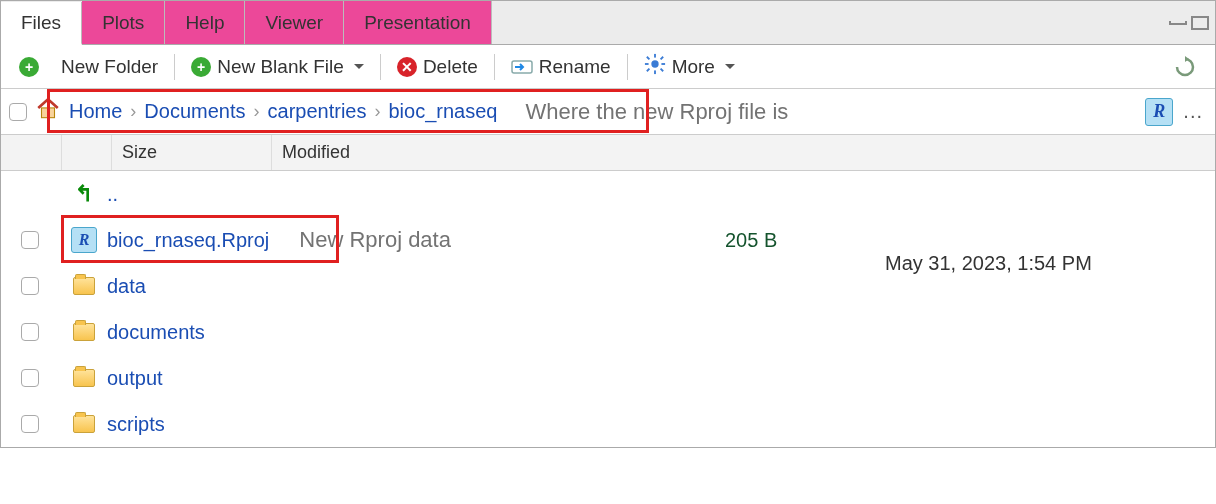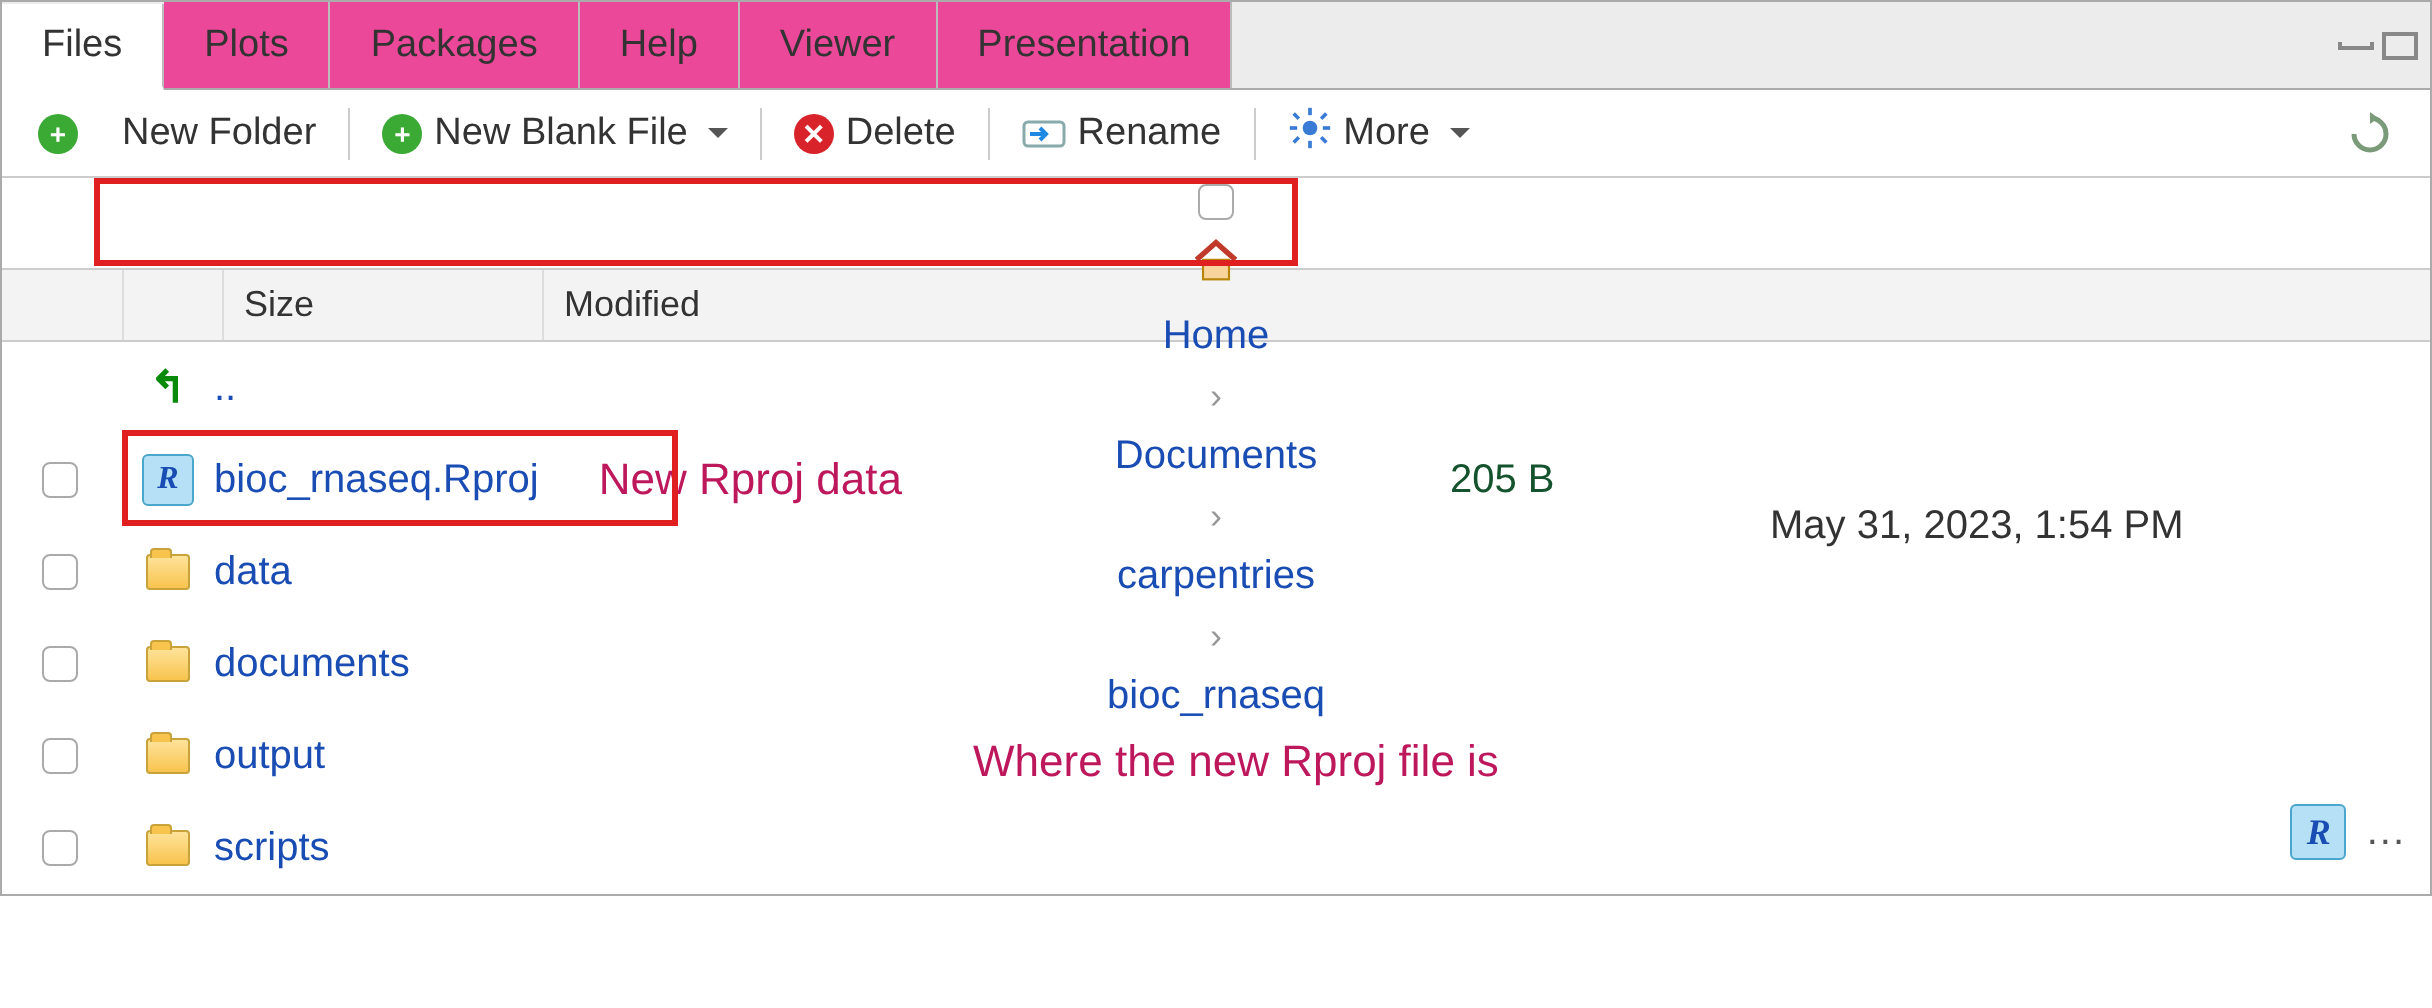--- a/index.html
+++ b/index.html
@@ -10,26 +10,26 @@
     .tab.active { background: #fff; border-bottom: 2px solid #fff; position: relative; top: 1px; font-weight: normal; }
     .tab-end { margin-left: auto; display: flex; align-items: center; padding-right: 6px; gap: 4px; }
     .win-icon { width: 18px; height: 14px; border: 2px solid #888; display: inline-block; }
     .win-icon.min { height: 4px; border-top: none; }
     .toolbar { display: flex; align-items: center; padding: 4px 8px; border-bottom: 1px solid #ccc; gap: 2px; height: 44px; }
     .tbtn { display: flex; align-items: center; gap: 6px; padding: 4px 10px; cursor: pointer; font-size: 19px; border-radius: 3px; }
     .vsep { width: 1px; height: 26px; background: #ccc; margin: 0 4px; }
     .dropdown-caret { width: 0; height: 0; border-left: 5px solid transparent; border-right: 5px solid transparent; border-top: 5px solid #555; margin-left: 4px; }
     .spacer { flex: 1; }
     .refresh-icon svg { width: 24px; height: 24px; }
-    .breadcrumb-row { display: flex; align-items: center; padding: 3px 8px; border-bottom: 1px solid #ccc; gap: 8px; height: 46px; position: relative; flex-direction: column; }
+    .breadcrumb-row { display: flex; align-items: center; padding: 3px 8px; border-bottom: 1px solid #ccc; gap: 8px; height: 46px; position: relative; }
     .cb { width: 18px; height: 18px; border: 1.5px solid #aaa; border-radius: 4px; background: #fff; cursor: pointer; flex-shrink: 0; }
     .home-icon svg { width: 26px; height: 26px; }
     .crumb { color: #1a4db3; cursor: pointer; font-size: 20px; }
     .crumb-sep { color: #999; font-size: 18px; }
-    .annot { color: #be185d; font-size: 22px; }
+    .annot { color: #737373; font-size: 22px; }
     .annot-box { border: 3px solid #e02020; position: absolute; }
     .bc-end { margin-left: auto; display: flex; align-items: center; gap: 10px; padding-right: 4px;}
     .rproj-chip { width: 28px; height: 28px; background: #b5e0f5; border: 1px solid #4aa6cc; border-radius: 3px; display: flex; align-items: center; justify-content: center; color: #1a4db3; font-family: serif; font-style: italic; font-weight: bold; font-size: 18px; }
     .dots { font-size: 20px; color: #555; letter-spacing: 1px; }
     .header-row { display: flex; background: #f3f3f3; border-bottom: 1px solid #ccc; height: 36px; align-items: center; font-size: 18px; }
     .hc-check { width: 60px; }
     .hc-icon { width: 50px; border-left: 1px solid #ddd; height: 100%; }
     .hc-name { flex: 1; padding-left: 10px; display: flex; align-items: center; gap: 6px; border-left: 1px solid #ddd; height: 100%; }
     .hc-size { width: 160px; padding-left: 10px; border-left: 1px solid #ddd; height: 100%; display:flex; align-items:center;}
     .hc-mod { width: 330px; padding-left: 10px; border-left: 1px solid #ddd; height: 100%; display:flex; align-items:center;}
@@ -50,21 +50,20 @@
     .rename-icon { display:flex; align-items:center; }
   </style>
 </head>
 <body>
 
 <div class="panel">
 
   <div class="tabs">
     <div class="tab active">Files</div>
     <div class="tab">Plots</div>
-    <div class="tab">Packages</div>
     <div class="tab">Help</div>
     <div class="tab">Viewer</div>
     <div class="tab">Presentation</div>
     <div class="tab-end">
       <span class="win-icon min"></span>
       <span class="win-icon"></span>
     </div>
   </div>
 
   <div class="toolbar">

